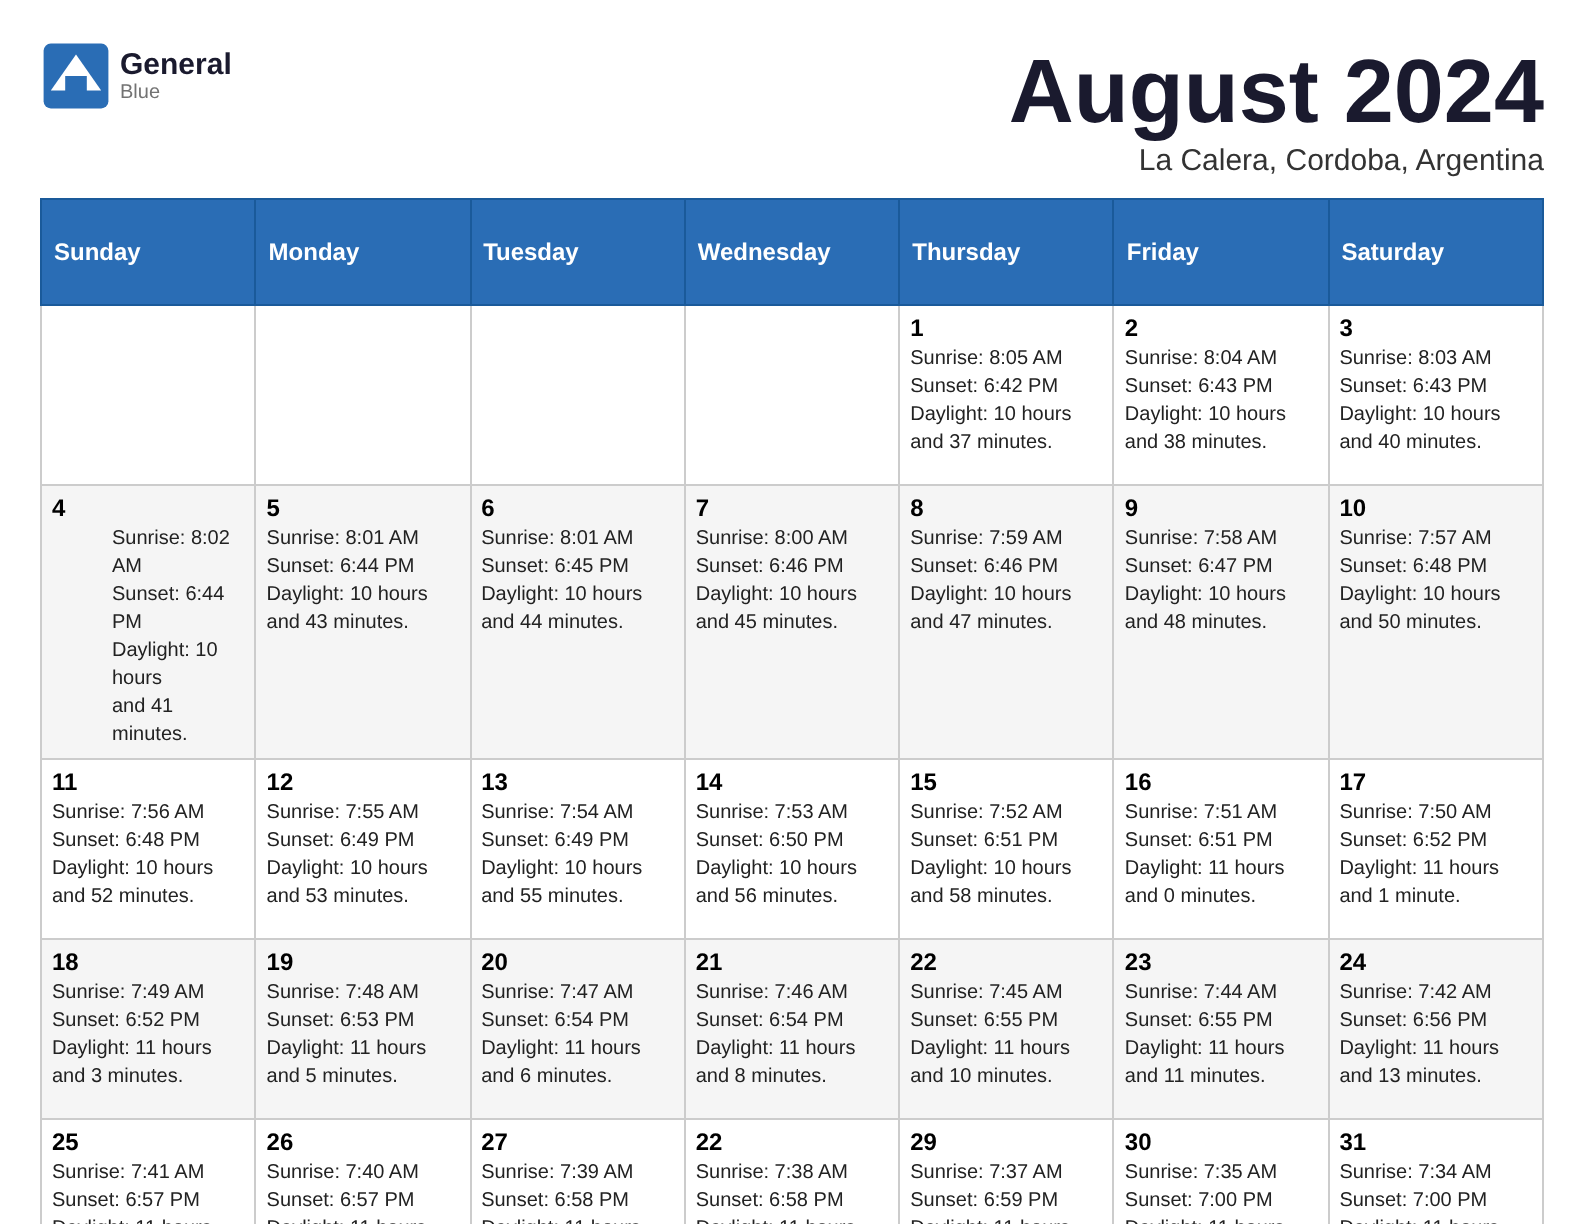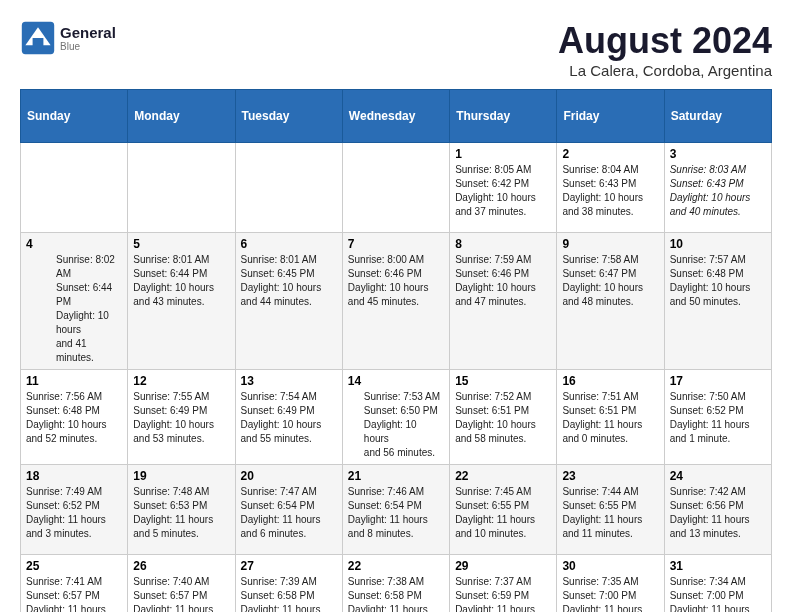--- a/index.html
+++ b/index.html
@@ -22,21 +22,21 @@
       gap: 4px;
     }
     .logo-icon {
       width: 36px;
       height: 36px;
     }
     .title-block {
       text-align: right;
     }
     .main-title {
-      font-size: 36px;
+      font-size: 45px;
       font-weight: bold;
       color: #1a1a2e;
     }
     .subtitle {
       font-size: 15px;
       color: #333;
     }
     .calendar {
       width: 100%;
       border-collapse: collapse;
@@ -128,21 +128,21 @@
         </td>
         <td>
           <span class="day-number">2</span>
           <div class="day-info" style="white-space: pre-line;">Sunrise: 8:04 AM
 Sunset: 6:43 PM
 Daylight: 10 hours
 and 38 minutes.</div>
         </td>
         <td>
           <span class="day-number">3</span>
-          <div class="day-info" style="white-space: pre-line; font-style: italic;">Sunrise: 8:03 AM
+          <div class="day-info" style="white-space: pre-line;">Sunrise: 8:03 AM
 Sunset: 6:43 PM
 Daylight: 10 hours
 and 40 minutes.</div>
         </td>
       </tr>
       <tr>
         <td>
           <span class="day-number">4</span>
           <div class="day-info" style="white-space: pre-line; margin-left: 30px;">Sunrise: 8:02 AM
 Sunset: 6:44 PM
@@ -209,21 +209,21 @@
         </td>
         <td>
           <span class="day-number">13</span>
           <div class="day-info" style="white-space: pre-line;">Sunrise: 7:54 AM
 Sunset: 6:49 PM
 Daylight: 10 hours
 and 55 minutes.</div>
         </td>
         <td>
           <span class="day-number">14</span>
-          <div class="day-info" style="white-space: pre-line; margin-left: 16px;">Sunrise: 7:53 AM
+          <div class="day-info" style="white-space: pre-line;">Sunrise: 7:53 AM
 Sunset: 6:50 PM
 Daylight: 10 hours
 and 56 minutes.</div>
         </td>
         <td>
           <span class="day-number">15</span>
           <div class="day-info" style="white-space: pre-line;">Sunrise: 7:52 AM
 Sunset: 6:51 PM
 Daylight: 10 hours
 and 58 minutes.</div>

